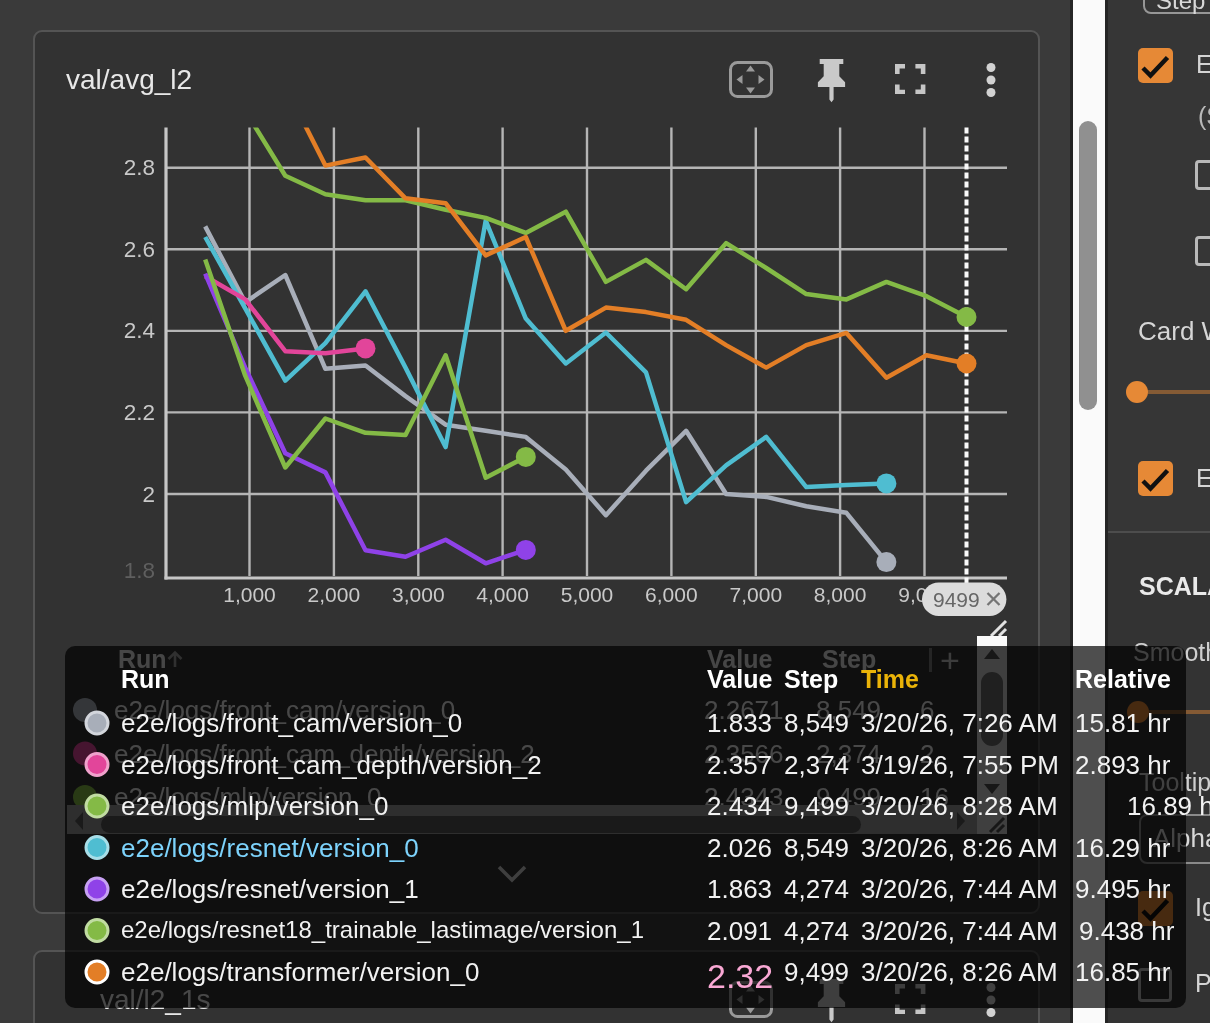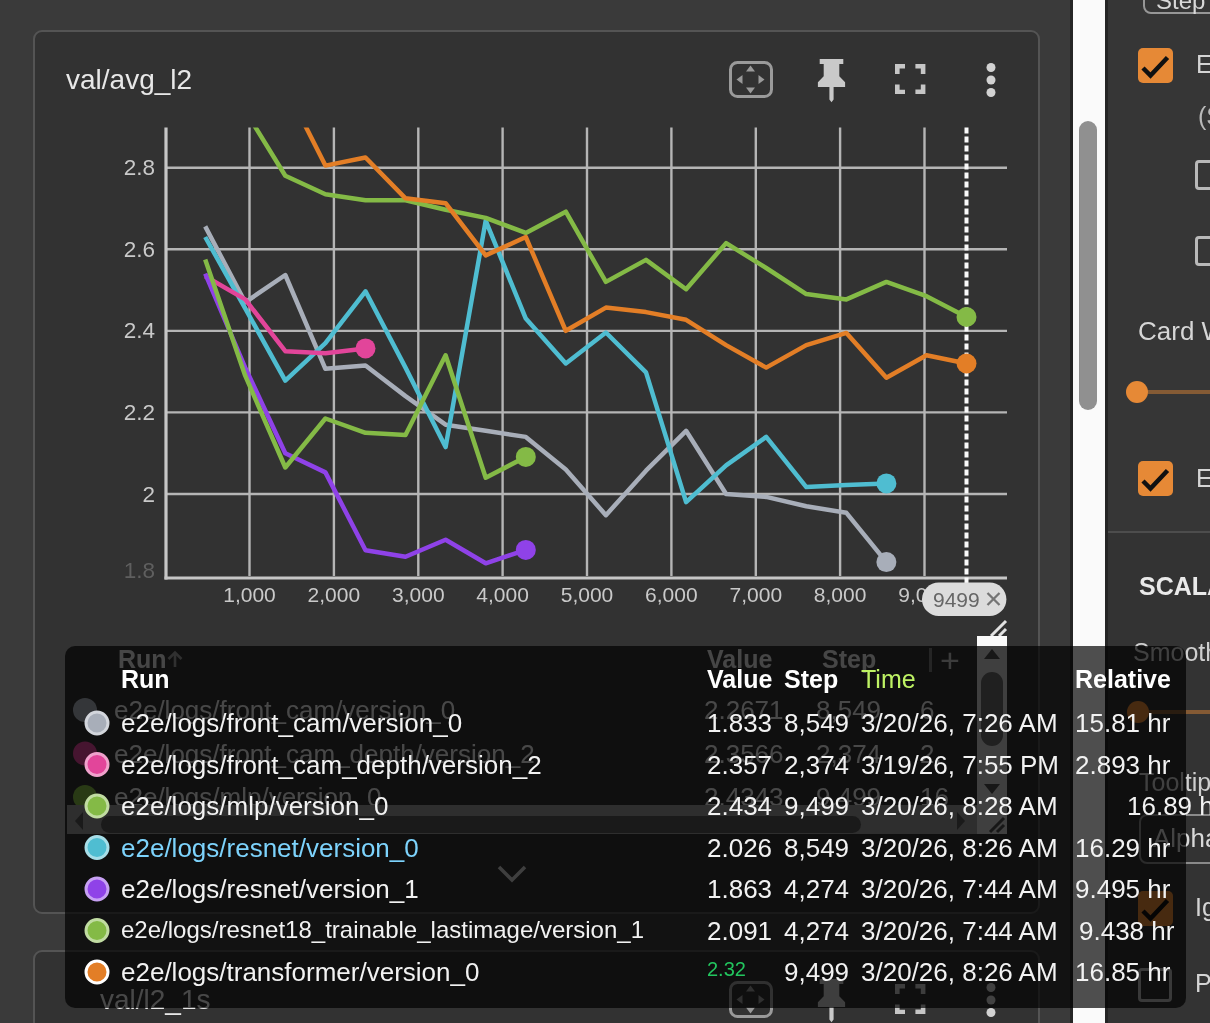--- a/index.html
+++ b/index.html
@@ -241,21 +241,21 @@
 </svg>
 <div class="t" style="left:1195px;top:895px;font-size:25px;color:#d4d4d4;">Ign</div>
 
 <div class="abs" style="left:1138px;top:968px;width:34px;height:34px;border:3px solid #b9b9b9;border-radius:4px;box-sizing:border-box;"></div>
 <div class="t" style="left:1195px;top:971px;font-size:25px;color:#d4d4d4;">Par</div>
 
 <div class="abs" style="left:65px;top:646px;width:1121px;height:362px;background:rgba(0,0,0,0.69);border-radius:10px;"></div>
 <div class="t" style="left:121px;top:667px;font-size:25px;font-weight:bold;color:#fff;">Run</div>
 <div class="t" style="left:707px;top:667px;font-size:25px;font-weight:bold;color:#fff;">Value</div>
 <div class="t" style="left:784px;top:667px;font-size:25px;font-weight:bold;color:#fff;">Step</div>
-<div class="t" style="left:861px;top:667px;font-size:25px;font-weight:normal;color:#bef264;text-align:right;">Time</div>
+<div class="t" style="left:861px;top:667px;font-size:25px;font-weight:bold;color:#eab308;text-align:right;">Time</div>
 <div class="t" style="left:1075px;top:667px;font-size:25px;font-weight:bold;color:#fff;">Relative</div>
 <svg class="abs" style="left:83px;top:706px;" width="28" height="286" viewBox="0 0 28 286">
   <circle cx="14" cy="17" r="11" fill="#a8aeb9" stroke="#d3d6dc" stroke-width="3"></circle>
   <circle cx="14" cy="58.5" r="11" fill="#e2459a" stroke="#f0a2cc" stroke-width="3"></circle>
   <circle cx="14" cy="100" r="11" fill="#84ba46" stroke="#c1dca2" stroke-width="3"></circle>
   <circle cx="14" cy="141.5" r="11" fill="#4fbdd1" stroke="#a7dee8" stroke-width="3"></circle>
   <circle cx="14" cy="183" r="11" fill="#8f42e8" stroke="#c7a0f3" stroke-width="3"></circle>
   <circle cx="14" cy="224.5" r="11" fill="#84ba46" stroke="#c1dca2" stroke-width="3"></circle>
   <circle cx="14" cy="266" r="11" fill="#e37e26" stroke="#ffffff" stroke-width="3"></circle>
 </svg>
@@ -283,16 +283,16 @@
 <div class="t" style="left:707px;top:876px;font-size:26px;color:#f2f2f2;">1.863</div>
 <div class="t" style="left:784px;top:876px;font-size:26px;color:#f2f2f2;">4,274</div>
 <div class="t" style="left:861px;top:876px;font-size:26px;color:#f2f2f2;">3/20/26, 7:44 AM</div>
 <div class="t" style="left:1075px;top:876px;font-size:26px;color:#f2f2f2;">9.495 hr</div>
 <div class="t" style="left:121px;top:918px;font-size:24px;color:#f2f2f2;">e2e/logs/resnet18_trainable_lastimage/version_1</div>
 <div class="t" style="left:707px;top:918px;font-size:26px;color:#f2f2f2;">2.091</div>
 <div class="t" style="left:784px;top:918px;font-size:26px;color:#f2f2f2;">4,274</div>
 <div class="t" style="left:861px;top:918px;font-size:26px;color:#f2f2f2;">3/20/26, 7:44 AM</div>
 <div class="t" style="left:1079px;top:918px;font-size:26px;color:#f2f2f2;">9.438 hr</div>
 <div class="t" style="left:121px;top:959px;font-size:26px;color:#f2f2f2;">e2e/logs/transformer/version_0</div>
-<div class="t" style="left:707px;top:959px;font-size:20px;color:#22c55e;">2.32</div>
+<div class="t" style="left:707px;top:959px;font-size:34px;color:#f9a8d4;">2.32</div>
 <div class="t" style="left:784px;top:959px;font-size:26px;color:#f2f2f2;">9,499</div>
 <div class="t" style="left:861px;top:959px;font-size:26px;color:#f2f2f2;">3/20/26, 8:26 AM</div>
 <div class="t" style="left:1075px;top:959px;font-size:26px;color:#f2f2f2;">16.85 hr</div>
 
 </body></html>

